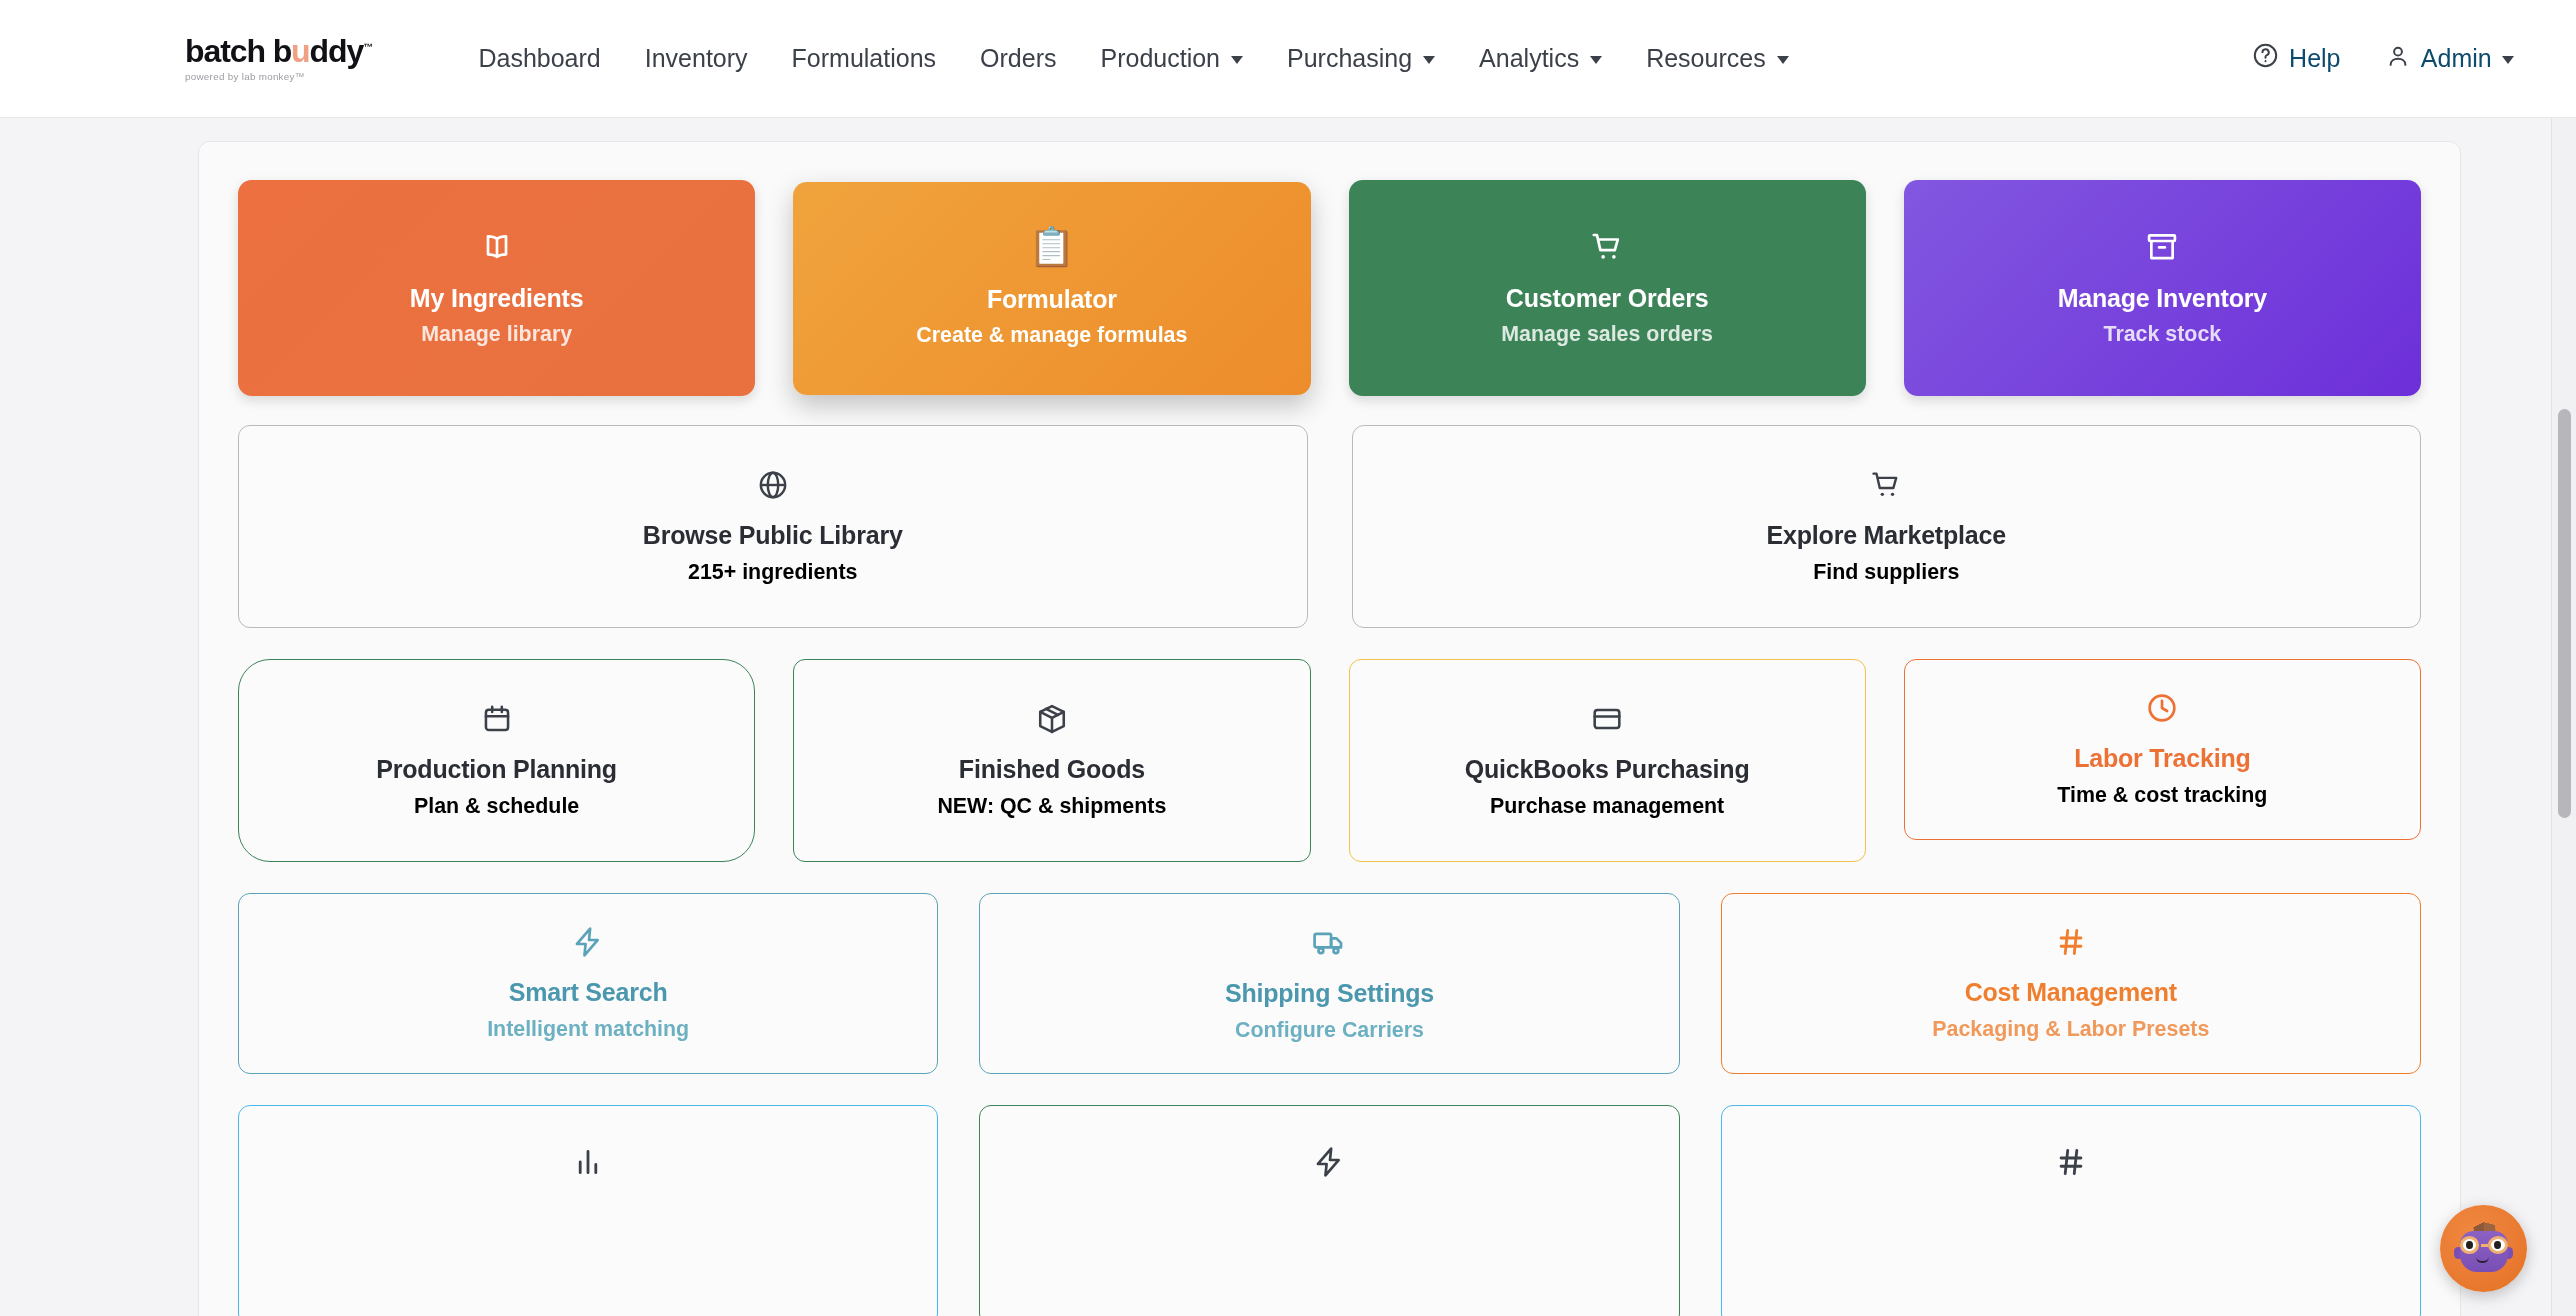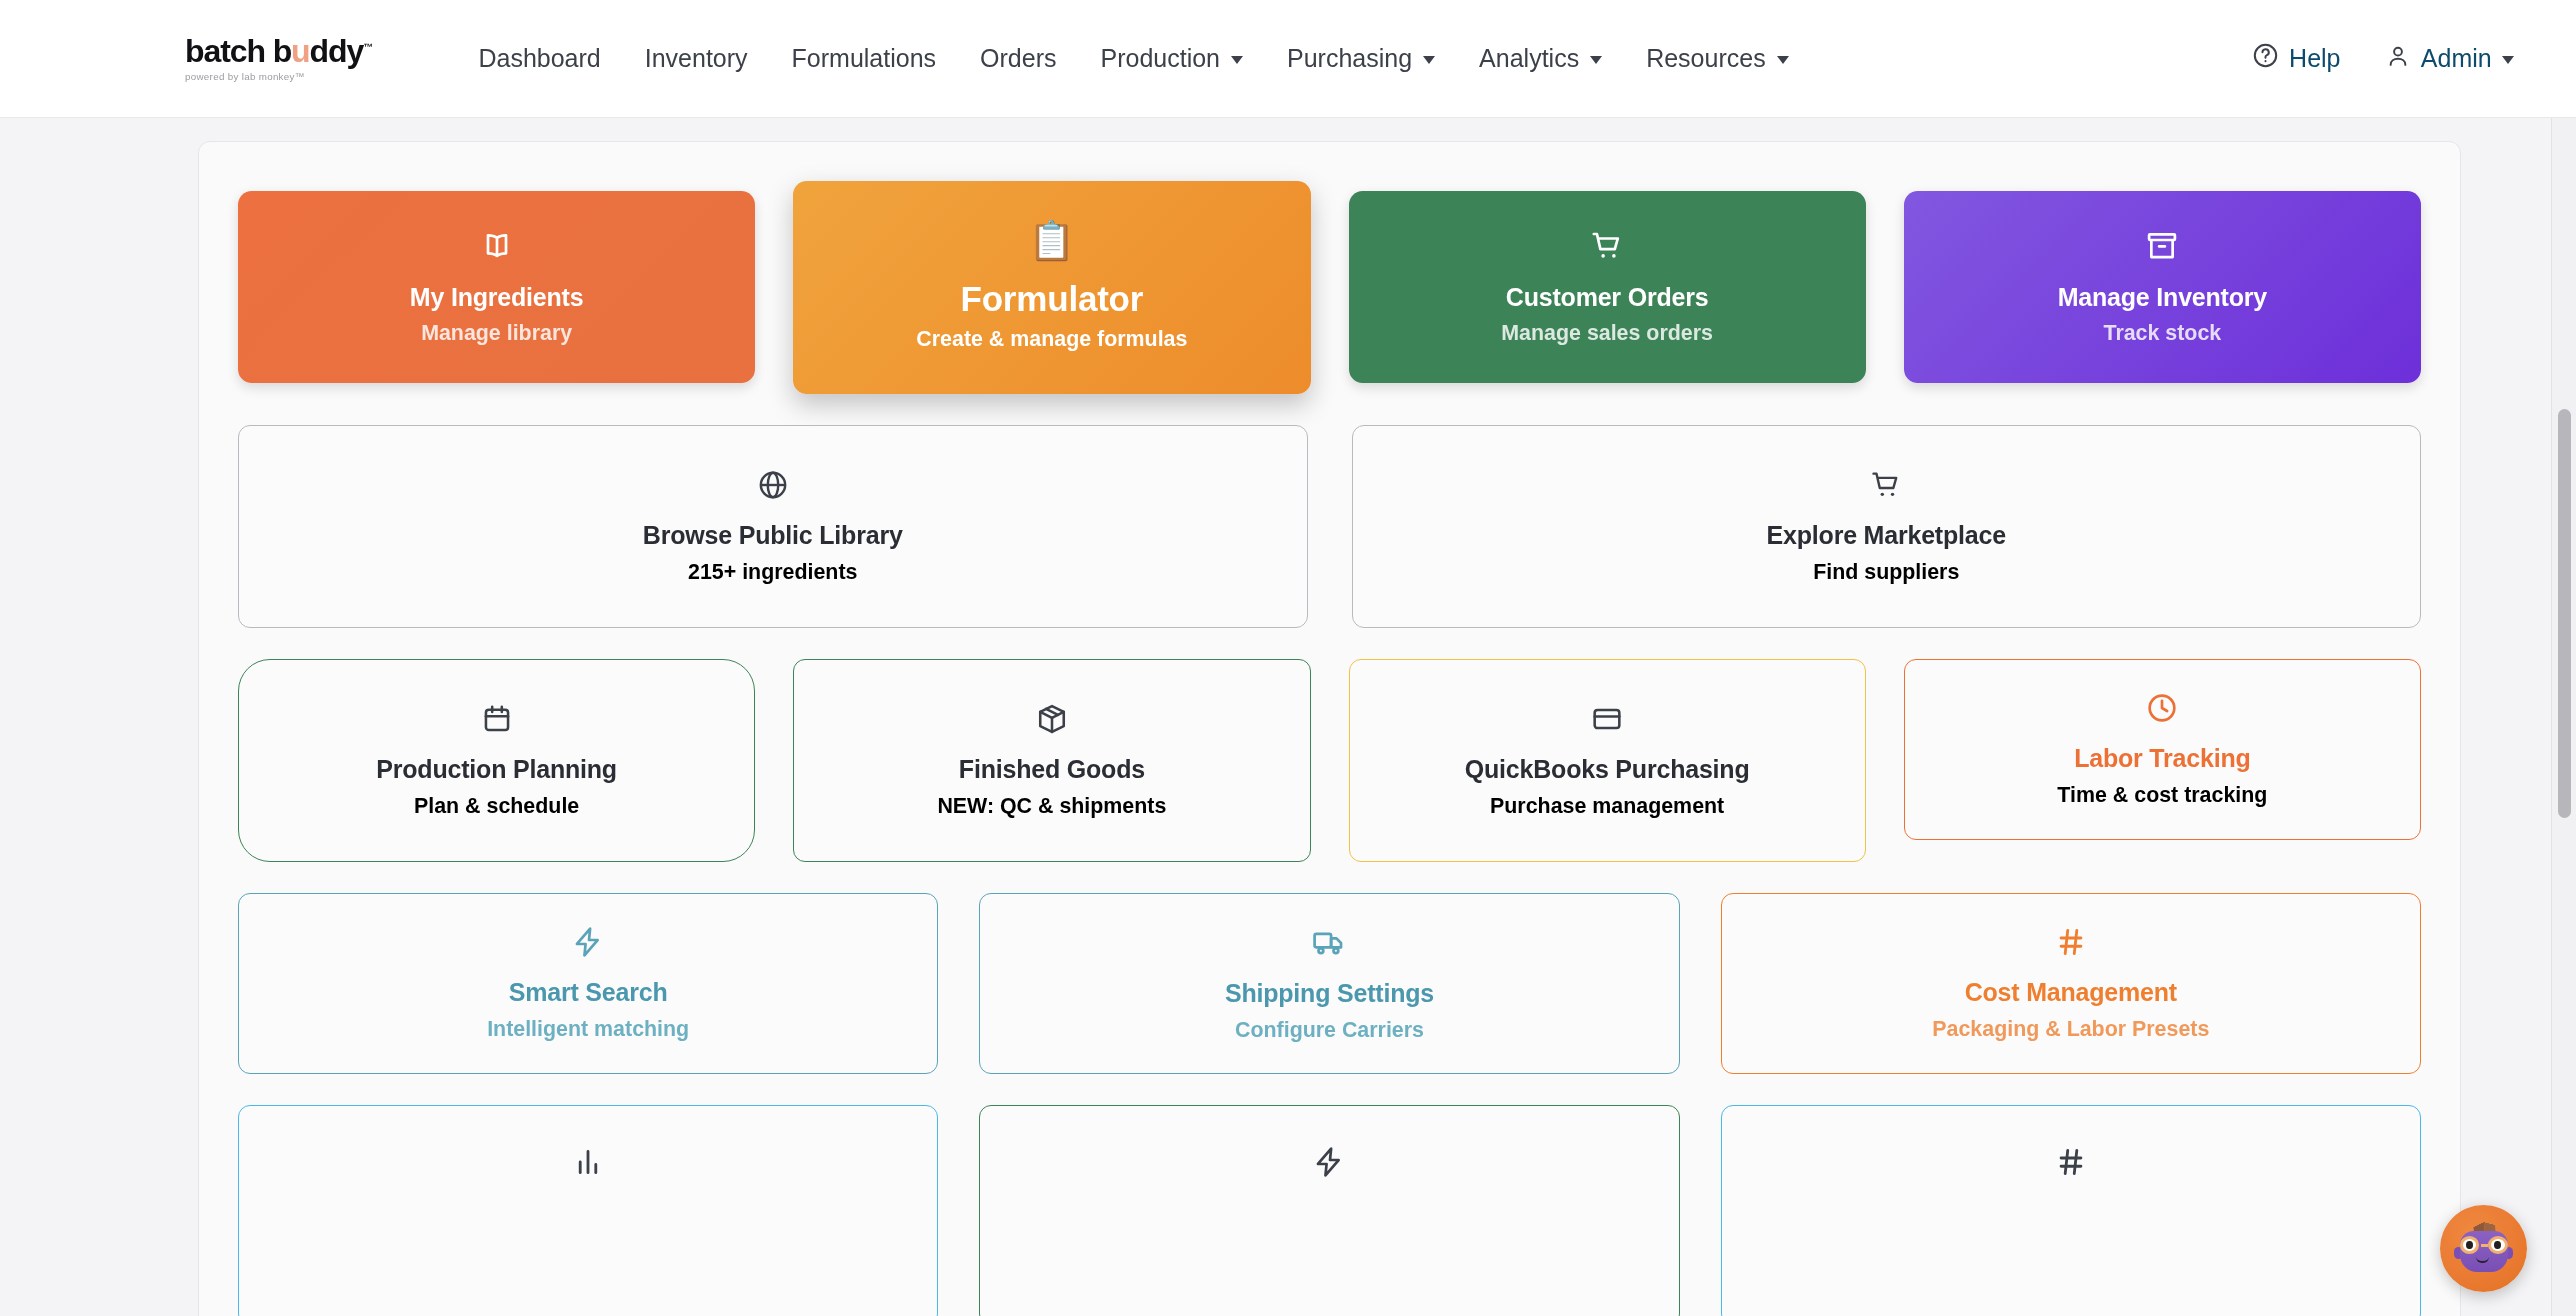--- a/index.html
+++ b/index.html
@@ -129,21 +129,21 @@
   .row-solid {
     display: grid;
     grid-template-columns: repeat(4, 1fr);
     gap: 38px;
     align-items: center;
     margin-bottom: 31px;
     height: 214px;
   }
   .tile {
     border-radius: 13.7px;
-    height: 192px;
+    height: 216px;
     display: flex;
     flex-direction: column;
     align-items: center;
     justify-content: center;
     cursor: pointer;
     color: #fff;
     box-shadow: 0 4.3px 12px rgba(0,0,0,.13);
   }
   .tile.raised {
     height: 213px;
@@ -155,21 +155,21 @@
     font-size: 25px;
     font-weight: 700;
     margin-bottom: 8.5px;
     letter-spacing: -0.2px;
   }
   .tile-sub {
     font-size: 21.4px;
     font-weight: 600;
     color: rgba(255,255,255,.82);
   }
-  .tile.raised .tile-title { font-size: 35px; }
+  .tile.raised .tile-title { font-size: 25px; }
   .tile.raised .tile-sub { color: #fff; }
 
   
   .row-2col {
     display: grid;
     grid-template-columns: repeat(2, 1fr);
     gap: 44px;
     margin-bottom: 31px;
   }
   .row-4col {

